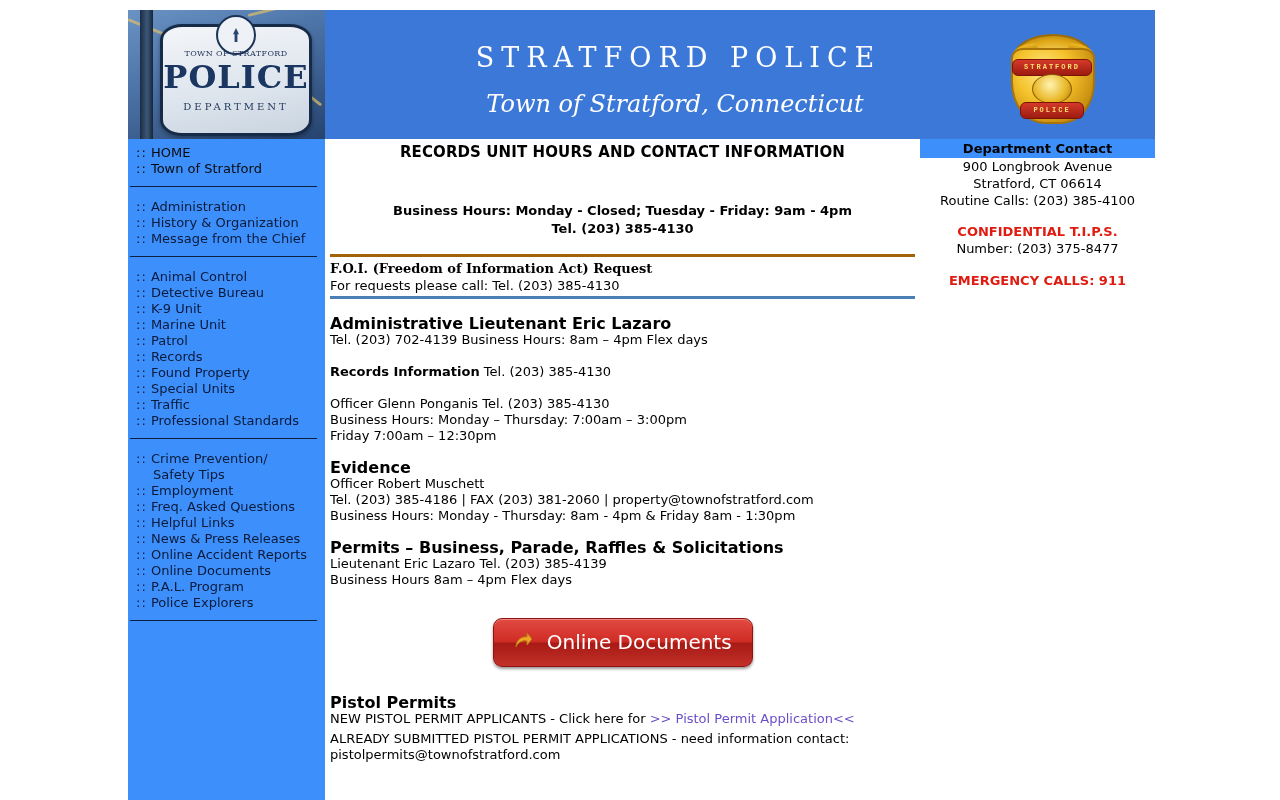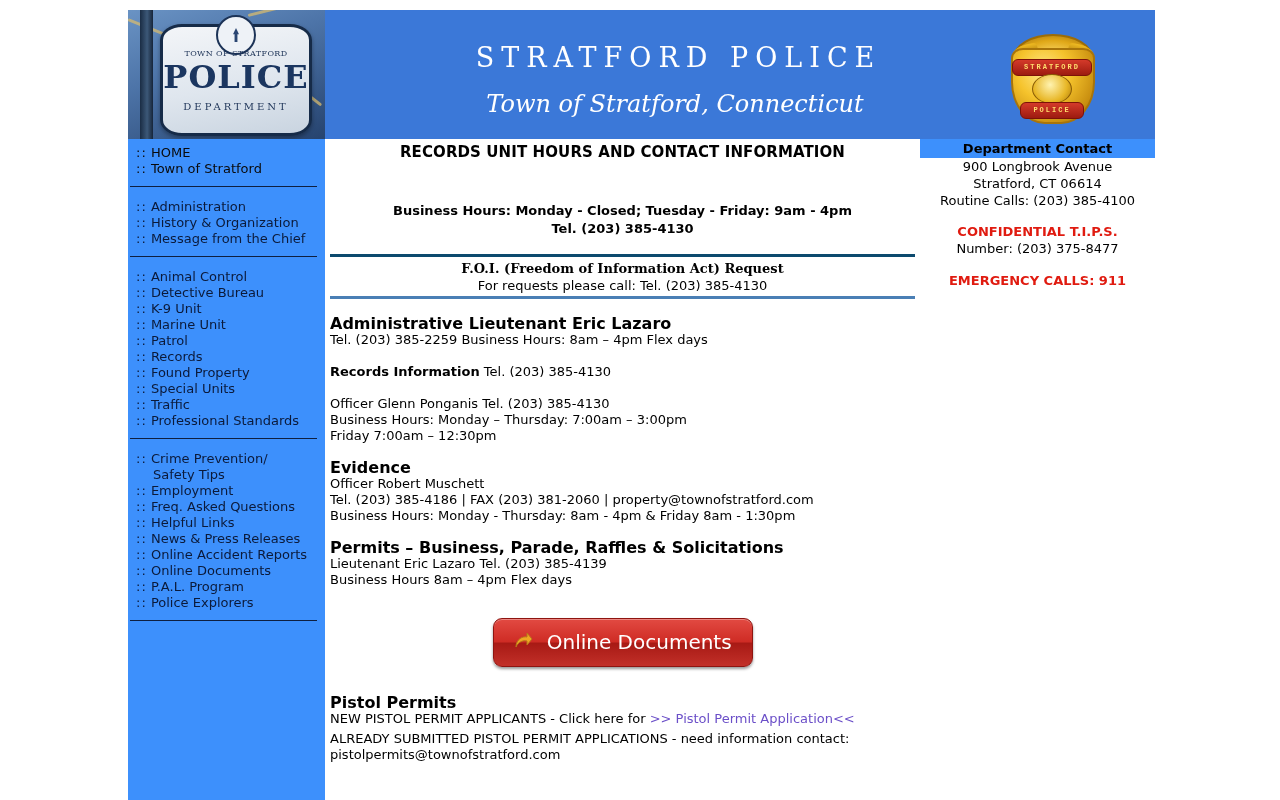--- a/index.html
+++ b/index.html
@@ -272,24 +272,23 @@
   }
   .hours-block {
     text-align: center;
     font-weight: 700;
     font-size: 13px;
     line-height: 18px;
     margin-top: 41px;
   }
   .foi-block {
     margin-top: 16px;
-    border-top: 3px solid #0c4a6e;
+    border-top: 3px solid #a16207;
     border-bottom: 3px solid #4a7fb5;
     padding: 3px 0 2px 0;
-    text-align: center;
   }
   .foi-title {
     font-family: "DejaVu Serif", "Liberation Serif", serif;
     font-weight: 700;
     font-size: 13px;
     line-height: 17px;
   }
   .foi-sub {
     font-size: 13px;
     line-height: 17px;
@@ -541,21 +540,21 @@
         <div>Tel. (203) 385-4130</div>
       </div>
 
       <div class="foi-block">
         <div class="foi-title">F.O.I. (Freedom of Information Act) Request</div>
         <div class="foi-sub">For requests please call: Tel. (203) 385-4130</div>
       </div>
 
       <section class="contact-section first">
         <div class="cs-head">Administrative Lieutenant Eric Lazaro</div>
-        <div class="cs-line">Tel. (203) 385-2259 Business Hours: 8am – 4pm Flex days</div>
+        <div class="cs-line">Tel. (203) 702-4139 Business Hours: 8am – 4pm Flex days</div>
       </section>
 
       <section class="contact-section">
         <div class="cs-line"><span class="cs-inline-head">Records Information</span><span> Tel. (203) 385-4130</span></div>
       </section>
 
       <section class="contact-section">
         <div class="cs-line">Officer Glenn Ponganis Tel. (203) 385-4130</div>
         <div class="cs-line">Business Hours: Monday – Thursday: 7:00am – 3:00pm</div>
         <div class="cs-line">Friday 7:00am – 12:30pm</div>

